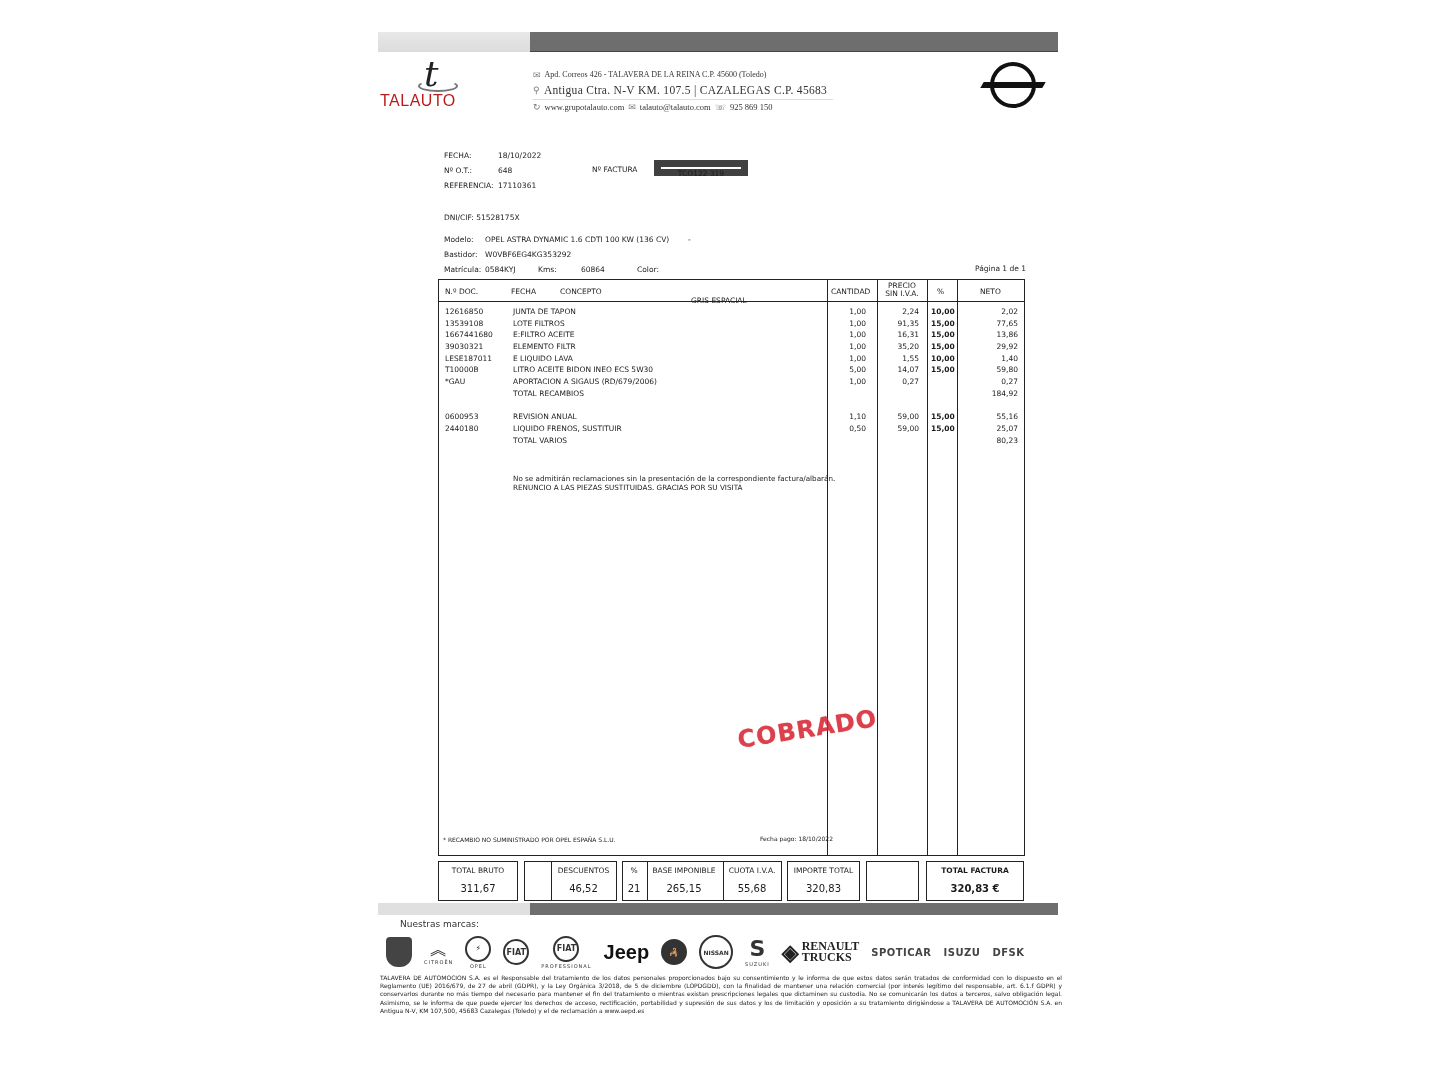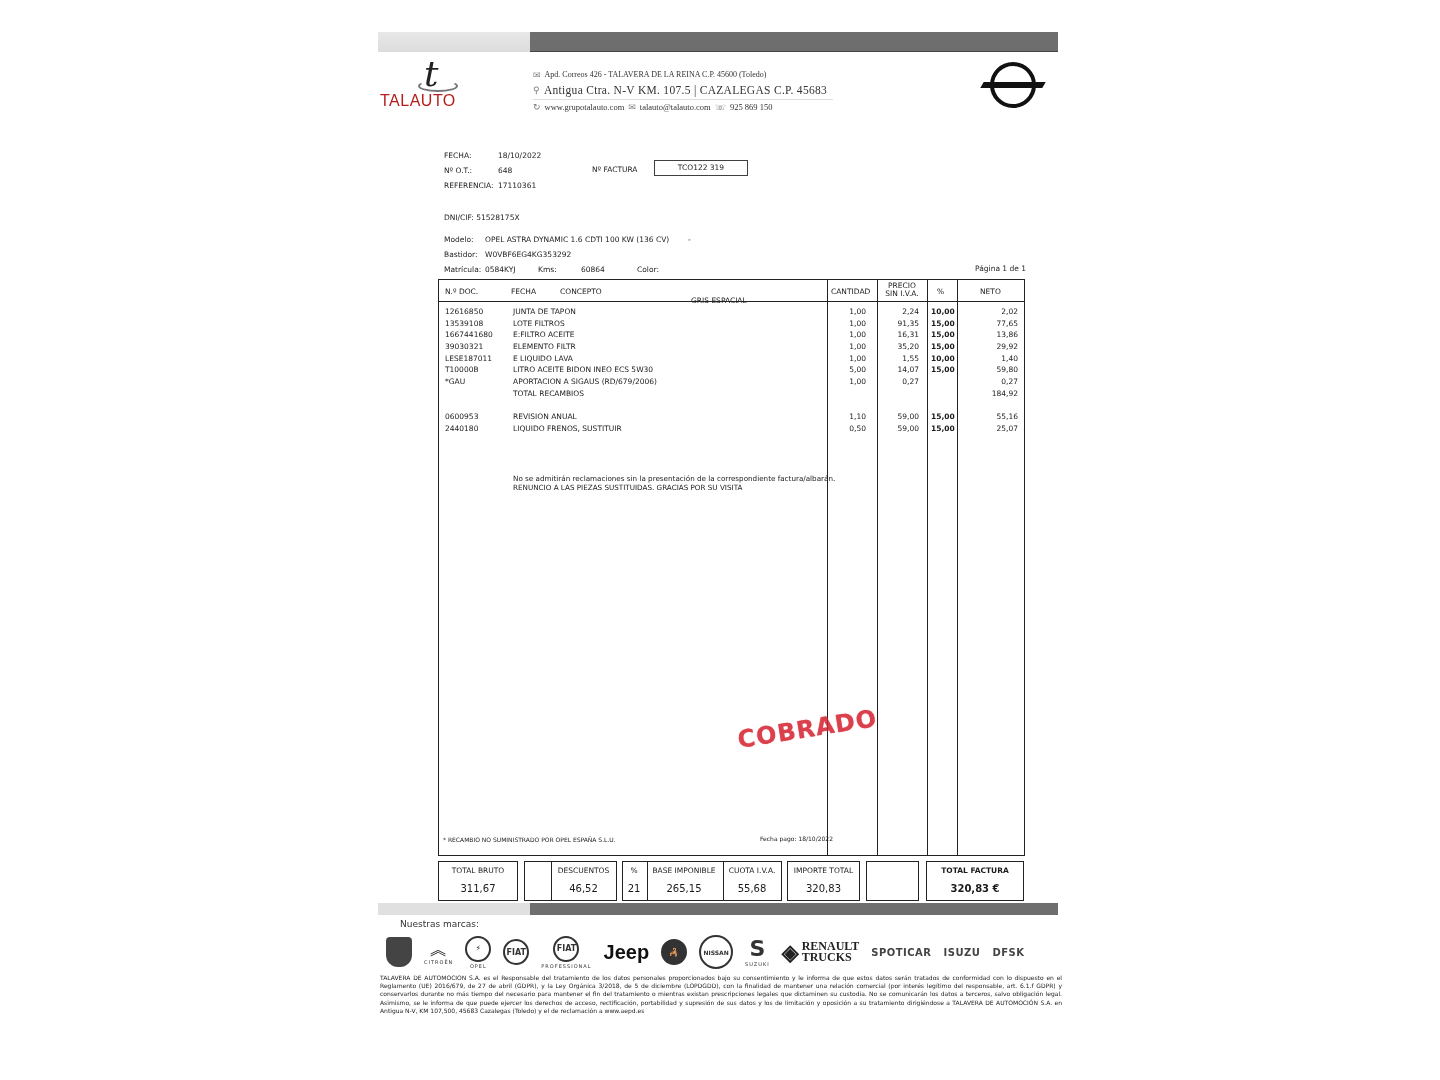--- a/index.html
+++ b/index.html
@@ -24,21 +24,21 @@
   .addr-line.l3 { font-size: 8.5px; height: 14px; border-top: 1px solid #ddd; padding-top: 1px; }
   .ico { color: #777; font-size: 9px; }
 
   .opel-logo { position: absolute; left: 604px; top: 32px; width: 62px; height: 48px; }
   .opel-ring { position: absolute; left: 8px; top: 0; width: 46px; height: 46px; border: 4px solid #111; border-radius: 50%; }
   .opel-bolt { position: absolute; left: 0; top: 20px; width: 62px; height: 6px; background: #111; transform: skewX(-30deg); }
 
   
   .meta { position: absolute; font-size: 7.5px; color: #222; white-space: nowrap; }
   .meta .lbl { display: inline-block; }
-  .factura-box { position: absolute; left: 276px; top: 130px; width: 94px; height: 16px; border: 1px solid #404040; font-size: 7.5px; text-align: center; line-height: 14px; }
+  .factura-box { position: absolute; left: 276px; top: 130px; width: 94px; height: 16px; border: 7px solid #404040; font-size: 7.5px; text-align: center; line-height: 14px; }
 
   
   .table-box { position: absolute; left: 60px; top: 249px; width: 587px; height: 577px; border: 1.5px solid #222; }
   .th-row { position: absolute; left: 0; top: 0; width: 100%; height: 22px; border-bottom: 1.5px solid #222; font-size: 7.5px; }
   .vline { position: absolute; top: 0; bottom: 0; width: 1px; background: #222; }
   .th { position: absolute; top: 7px; white-space: nowrap; }
   .th.two { top: 2px; text-align: center; line-height: 8px; }
 
   .rows { position: absolute; left: 0; top: 27px; width: 100%; }
   .row { position: relative; height: 11.7px; font-size: 7.5px; white-space: nowrap; }
@@ -247,20 +247,28 @@
           <span class="c-net">55,16</span>
         </div>
         <div class="row">
           <span class="c-doc">2440180</span>
           <span class="c-con">LIQUIDO FRENOS, SUSTITUIR</span>
           <span class="c-qty">0,50</span>
           <span class="c-pre">59,00</span>
           <span class="c-pct">15,00</span>
           <span class="c-net">25,07</span>
         </div>
+        <div class="row">
+          <span class="c-doc"></span>
+          <span class="c-con">TOTAL VARIOS</span>
+          <span class="c-qty"></span>
+          <span class="c-pre"></span>
+          <span class="c-pct"></span>
+          <span class="c-net">80,23</span>
+        </div>
       </div>
 
     <div class="note">
       <div>No se admitirán reclamaciones sin la presentación de la correspondiente factura/albarán.</div>
       <div>RENUNCIO A LAS PIEZAS SUSTITUIDAS. GRACIAS POR SU VISITA</div>
     </div>
 
     <div class="stamp">COBRADO</div>
 
     <div class="footnote">* RECAMBIO NO SUMINISTRADO POR OPEL ESPAÑA S.L.U.</div>

